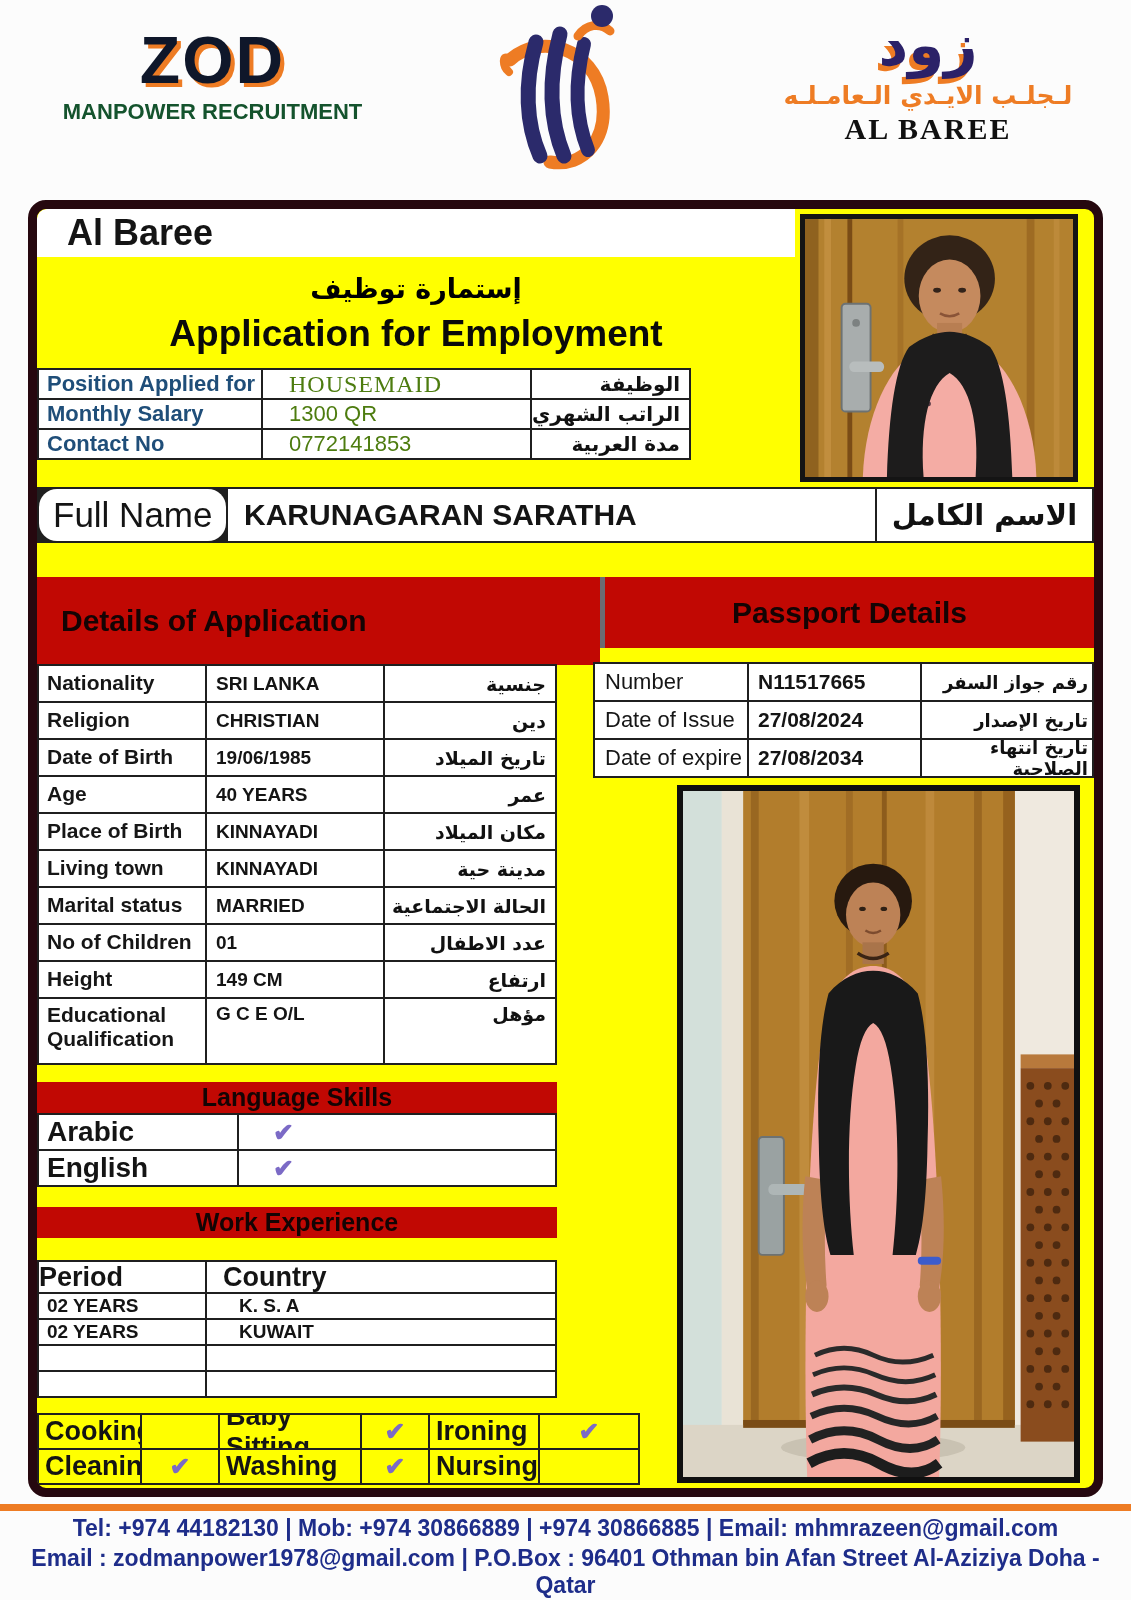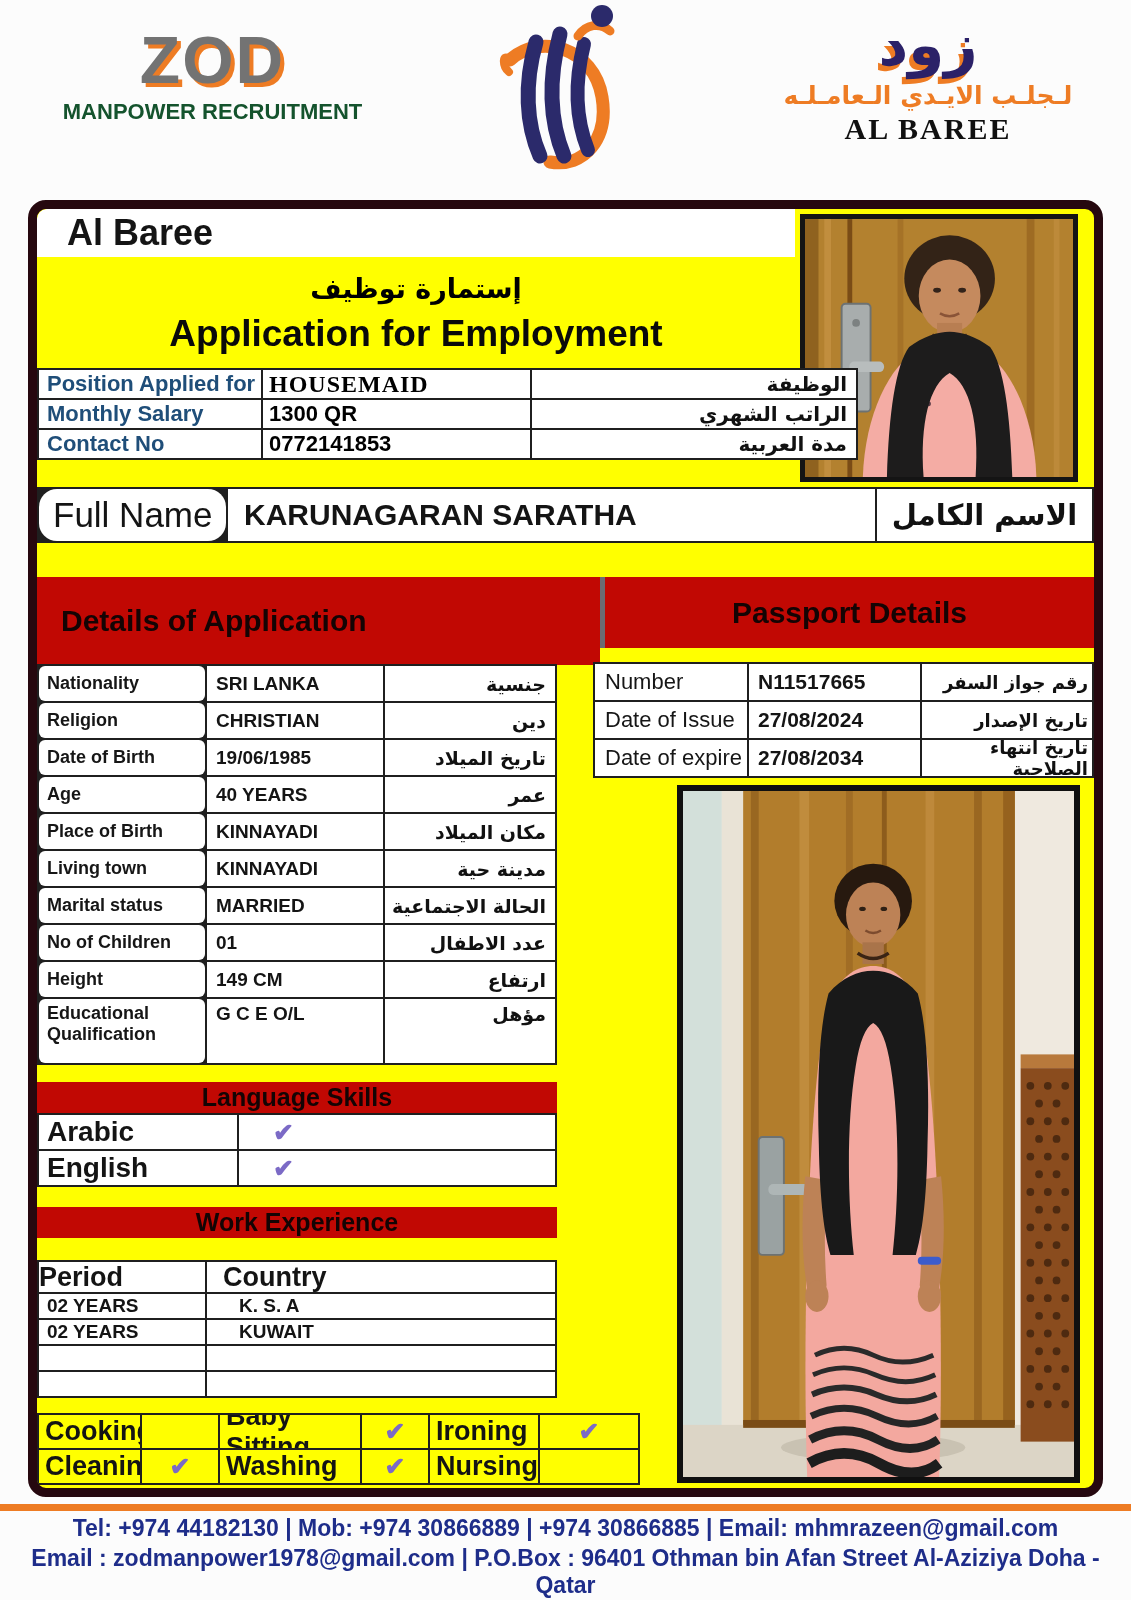--- a/index.html
+++ b/index.html
@@ -2,21 +2,21 @@
 <html><head>
 <meta charset="utf-8">
 <style>
   * { margin:0; padding:0; box-sizing:border-box; }
   body { background:#ffffff; font-family:"Liberation Sans", sans-serif; }
   .page { position:relative; width:1131px; height:1600px; background:#fcfcfc; overflow:hidden; margin:0 auto; }
   .abs { position:absolute; }
 
   
   .zod-block { left:25px; top:26px; width:375px; text-align:center; }
-  .zod-title { font-size:66px; font-weight:bold; color:#737373; letter-spacing:2px; text-shadow:4px 4px 0 #ee7c24; line-height:1.05; }
+  .zod-title { font-size:66px; font-weight:bold; color:#0f172a; letter-spacing:2px; text-shadow:4px 4px 0 #ee7c24; line-height:1.05; }
   .zod-sub { font-size:22px; font-weight:bold; color:#14532d; margin-top:4px; }
   .center-logo { left:482px; top:2px; width:160px; height:172px; }
   .ar-block { left:752px; top:12px; width:352px; text-align:center; font-family:"DejaVu Sans", sans-serif; }
   .ar-logo { font-size:58px; font-weight:bold; color:#2b2168; text-shadow:-4px 5px 0 #ee7c24; line-height:1.15; }
   .ar-tagline { font-size:25px; font-weight:bold; color:#ee7c24; margin-top:2px; }
   .ar-company { font-family:"Liberation Serif", serif; font-size:30px; font-weight:bold; color:#101010; letter-spacing:2px; margin-top:2px; }
 
   
   .form { left:28px; top:200px; width:1075px; height:1297px; background:#ffff00;
           border:9px solid #26080f; border-radius:18px; overflow:hidden; }
@@ -32,40 +32,40 @@
 
   .artitle { left:0; top:64px; width:758px; text-align:center; font-family:"DejaVu Sans", sans-serif;
              font-size:27px; font-weight:bold; color:#000; }
   .entitle { left:0; top:104px; width:758px; text-align:center; font-size:37px; font-weight:bold; color:#0a0a0a; }
 
   
   .tbl { display:grid; gap:2px; background:#1f1f1f; border:2px solid #1f1f1f; }
   .tbl .c { background:#ffffff; display:flex; align-items:center; overflow:hidden; }
   .ar { direction:rtl; justify-content:flex-start; padding-right:9px; font-family:"DejaVu Sans", sans-serif; }
 
-  .toptbl { left:0; top:159px; width:821px; grid-template-columns:222px 267px 1fr; grid-auto-rows:28px; }
+  .toptbl { left:0; top:159px; width:654px; grid-template-columns:222px 267px 1fr; grid-auto-rows:28px; }
   .toptbl .lab { color:#1f4e79; font-weight:bold; font-size:22px; padding-left:8px; }
-  .toptbl .val { font-weight:bold; font-size:22px; padding-left:6px; color:#000000; }
+  .toptbl .val { font-weight:normal; font-size:22px; padding-left:26px; color:#4d7c0f; }
   .toptbl .serif { font-family:"Liberation Serif", serif; font-size:24px; letter-spacing:1px; }
   .toptbl .ar { font-weight:bold; font-size:20px; color:#111; }
 
   .fullname { left:0; top:278px; width:1057px; grid-template-columns:187px 647px 1fr; grid-auto-rows:52px; }
   .fullname .lab { font-size:35px; color:#141414; padding-left:14px; font-weight:500;border-radius:18px; }
   .fullname .val { font-size:30px; font-weight:600; color:#141414; padding-left:16px; }
   .fullname .ar { font-weight:bold; font-size:29px; color:#111; justify-content:center; padding:0; }
 
   .redband { background:#c10803; display:flex; align-items:center; }
   .redband span { font-size:30px; font-weight:bold; color:#140404; }
   .red-details { left:0; top:368px; width:563px; height:88px; padding-left:24px; }
   .red-passport { left:568px; top:368px; width:489px; height:71px; justify-content:center; }
   .divider { left:563px; top:368px; width:5px; height:71px; background:#6b6b73; }
 
   .dettbl { left:0; top:455px; width:520px; grid-template-columns:166px 176px 1fr;
             grid-template-rows:repeat(9,35px) 64px; }
-  .dettbl .lab { font-size:18px; font-weight:600; color:#161616; padding-left:8px; line-height:1.15;border-radius:6px; }
+  .dettbl .lab { font-size:21px; font-weight:600; color:#161616; padding-left:8px; line-height:1.15; }
   .dettbl .val { font-size:19px; font-weight:bold; color:#141414; padding-left:9px; }
   .dettbl .ar { font-size:19px; font-weight:bold; color:#111; }
   .dettbl .top { align-items:flex-start; padding-top:4px; }
 
   .pastbl { left:556px; top:453px; width:501px; grid-template-columns:152px 171px 1fr; grid-auto-rows:36px; }
   .pastbl .lab { font-size:22px; font-weight:500; color:#161616; padding-left:10px; }
   .pastbl .val { font-size:21px; font-weight:bold; color:#141414; padding-left:9px; }
   .pastbl .ar { font-size:18px; font-weight:bold; color:#111; padding-right:4px; }
 
   .langhead { left:0; top:873px; width:520px; height:31px; justify-content:center; }

